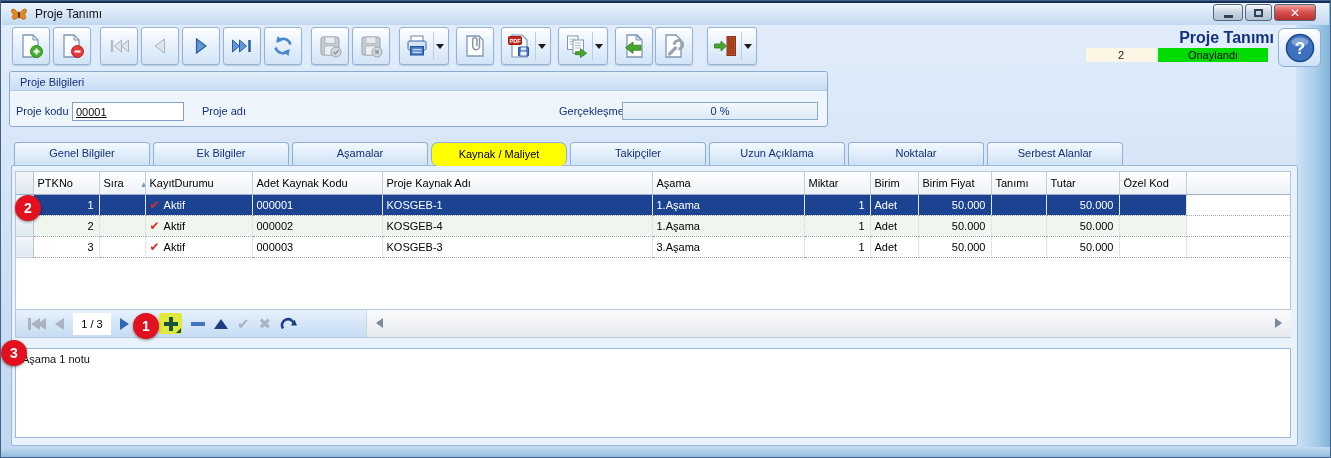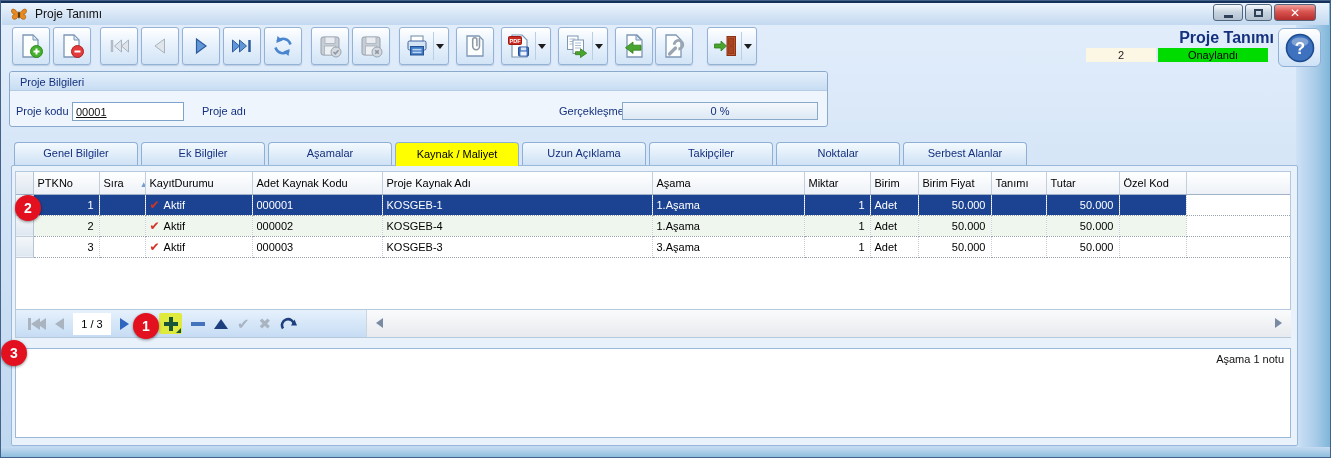--- a/index.html
+++ b/index.html
@@ -52,21 +52,21 @@
   .gb-head span{font-size:11px;color:#14307e;padding-left:10px;line-height:19px;}
   .gb-label{position:absolute;font-size:11px;color:#14307e;top:33px;}
   .gb-input{position:absolute;top:30px;height:19px;border:1px solid #7fa4cb;background:#fff;font-size:11px;
     font-family:"Liberation Sans",sans-serif;padding:0 3px;color:#111;}
   .progress{position:absolute;left:612px;top:30px;width:196px;height:18px;border:1px solid #8aa8c8;
     background:linear-gradient(180deg,#f4f8fc,#dde9f4);display:flex;align-items:center;justify-content:center;
     font-size:11px;color:#14307e;}
 
   
   .tabs{position:absolute;left:13px;top:141px;display:flex;}
-  .tab{width:124px;height:23px;line-height:21px;margin-right:3px;text-align:center;font-size:11px;color:#14307e;
+  .tab{width:136px;height:23px;line-height:21px;margin-right:3px;text-align:center;font-size:11px;color:#14307e;
     border:1px solid #8fb0d6;border-bottom:none;border-radius:4px 4px 0 0;
     background:linear-gradient(180deg,#f3f9fe,#cfe2f5);}
   .tab.active{height:24px;line-height:22px;color:#000;position:relative;z-index:4;}
 
   
   .panel{position:absolute;left:10px;top:164px;width:1287px;height:281px;background:#e9f1fb;
     border:1px solid #9ab8da;border-radius:2px;}
 
   
   .grid-box{position:absolute;left:14px;top:170px;width:1276px;height:139px;background:#fff;border:1px solid #b4c8de;z-index:2;}
@@ -104,21 +104,21 @@
   .tri-up{width:0;height:0;border-left:7px solid transparent;border-right:7px solid transparent;border-bottom:10px solid #1d3f7d;}
   .gray-glyph{color:#a9b4c0;font-weight:bold;font-size:15px;}
   .hscroll{position:absolute;left:350px;top:0;width:925px;height:100%;background:linear-gradient(180deg,#fafbfc,#e7eaee);
     border-left:1px solid #ccd4de;}
   .hs-arrow-l{position:absolute;left:9px;top:8px;width:0;height:0;border-top:5px solid transparent;border-bottom:5px solid transparent;border-right:7px solid #7a8aa3;}
   .hs-arrow-r{position:absolute;right:9px;top:8px;width:0;height:0;border-top:5px solid transparent;border-bottom:5px solid transparent;border-left:7px solid #7a8aa3;}
 
   
   .notearea{position:absolute;left:14px;top:347px;width:1276px;height:90px;z-index:2;}
   .notearea textarea{width:100%;height:100%;border:1px solid #9ab8da;background:#fff;resize:none;
-    font-family:"Liberation Sans",sans-serif;font-size:11px;color:#111;padding:4px 6px;outline:none;text-align:right;}
+    font-family:"Liberation Sans",sans-serif;font-size:11px;color:#111;padding:4px 6px;outline:none;}
 
   
   .annotation{position:absolute;width:26px;height:26px;border-radius:50%;color:#fff;font-size:14px;font-weight:bold;
     display:flex;align-items:center;justify-content:center;z-index:50;box-shadow:0 1px 3px rgba(0,0,0,.45);}
   .ann-2{left:14px;top:194px;} .ann-1{left:132px;top:312px;} .ann-3{left:0px;top:339px;}
 </style>
 </head>
 <body>
 
 <div class="window">
@@ -302,23 +302,23 @@
     <span class="gb-label" style="left:549px">Gerçekleşme</span>
     <div class="progress">
         <span>0 %</span>
       </div>
   </div>
 
   <div class="tabs">
     <div class="tab">Genel Bilgiler</div>
     <div class="tab">Ek Bilgiler</div>
     <div class="tab">Aşamalar</div>
-    <div class="tab active" style="background: rgb(255, 255, 0);">Kaynak / Maliyet</div>
+    <div class="tab active" style="background: rgb(255, 255, 0); border-radius: 7px;">Kaynak / Maliyet</div>
+    <div class="tab">Takipçiler</div>
     <div class="tab">Uzun Açıklama</div>
-    <div class="tab">Takipçiler</div>
     <div class="tab">Noktalar</div>
     <div class="tab">Serbest Alanlar</div>
   </div>
 
   <div class="panel"></div>
 
   <div class="grid-box">
     <table class="grid">
       <colgroup>
         <col style="width:17px">

